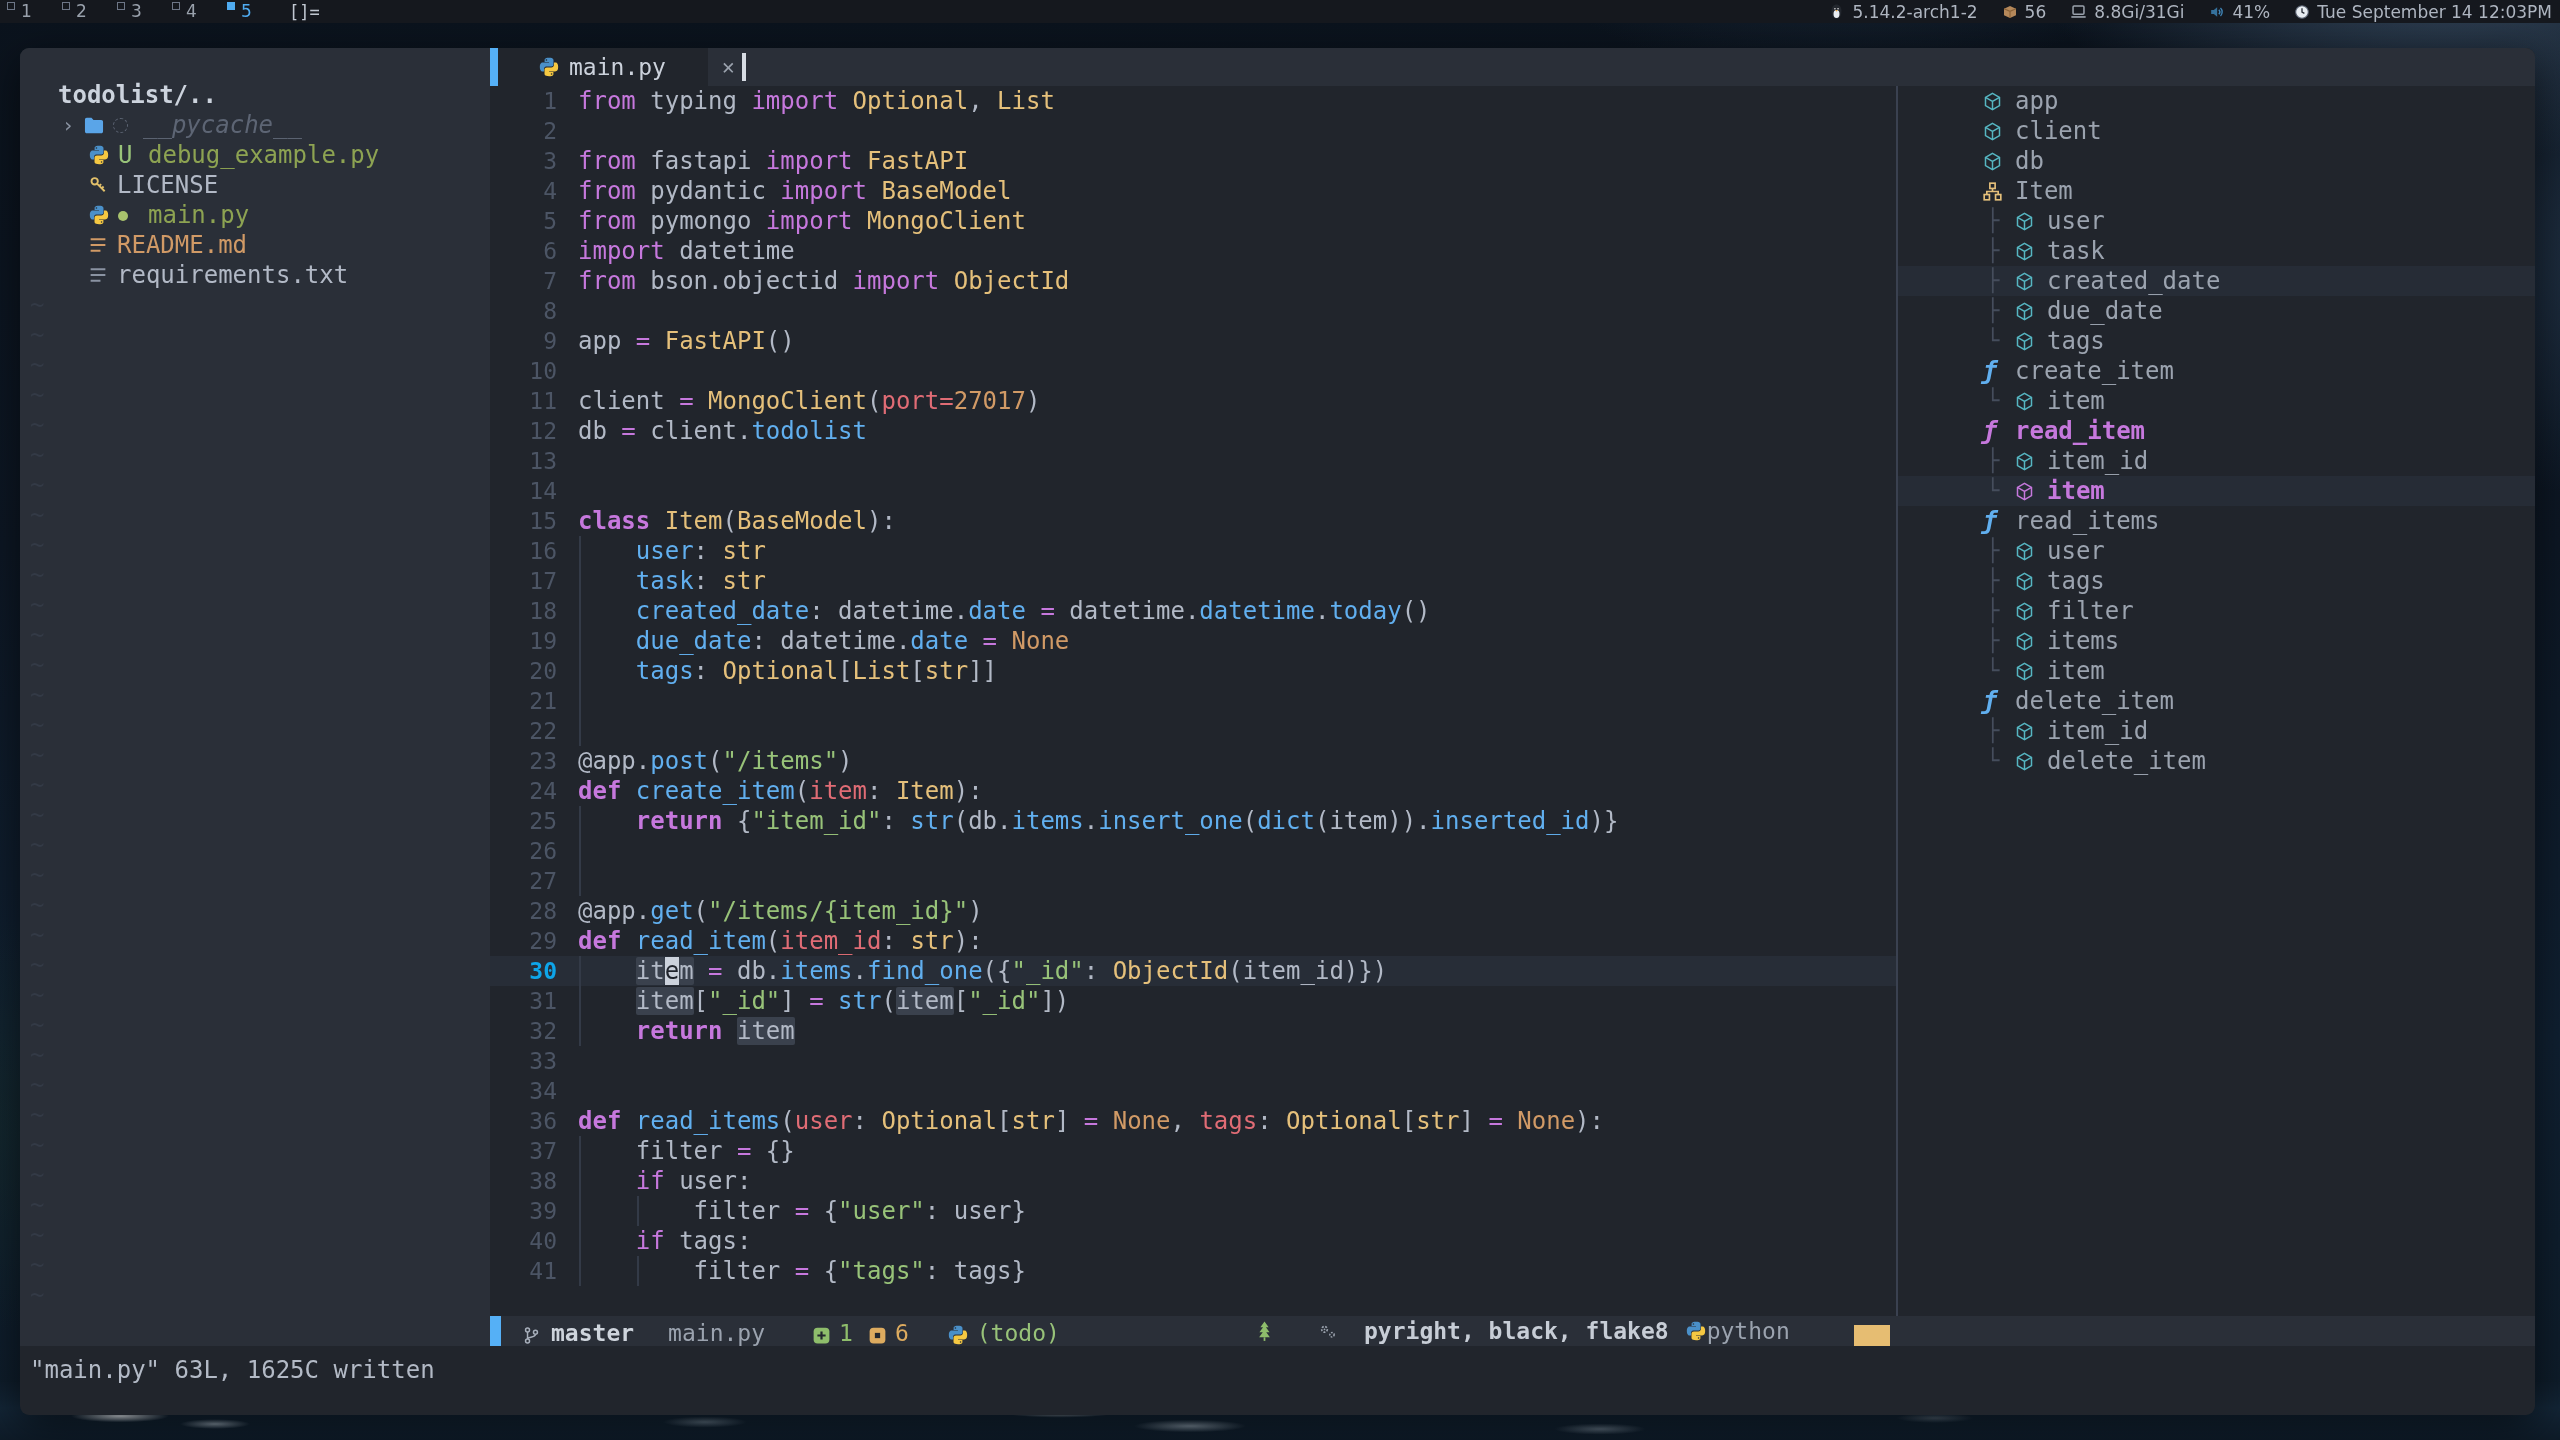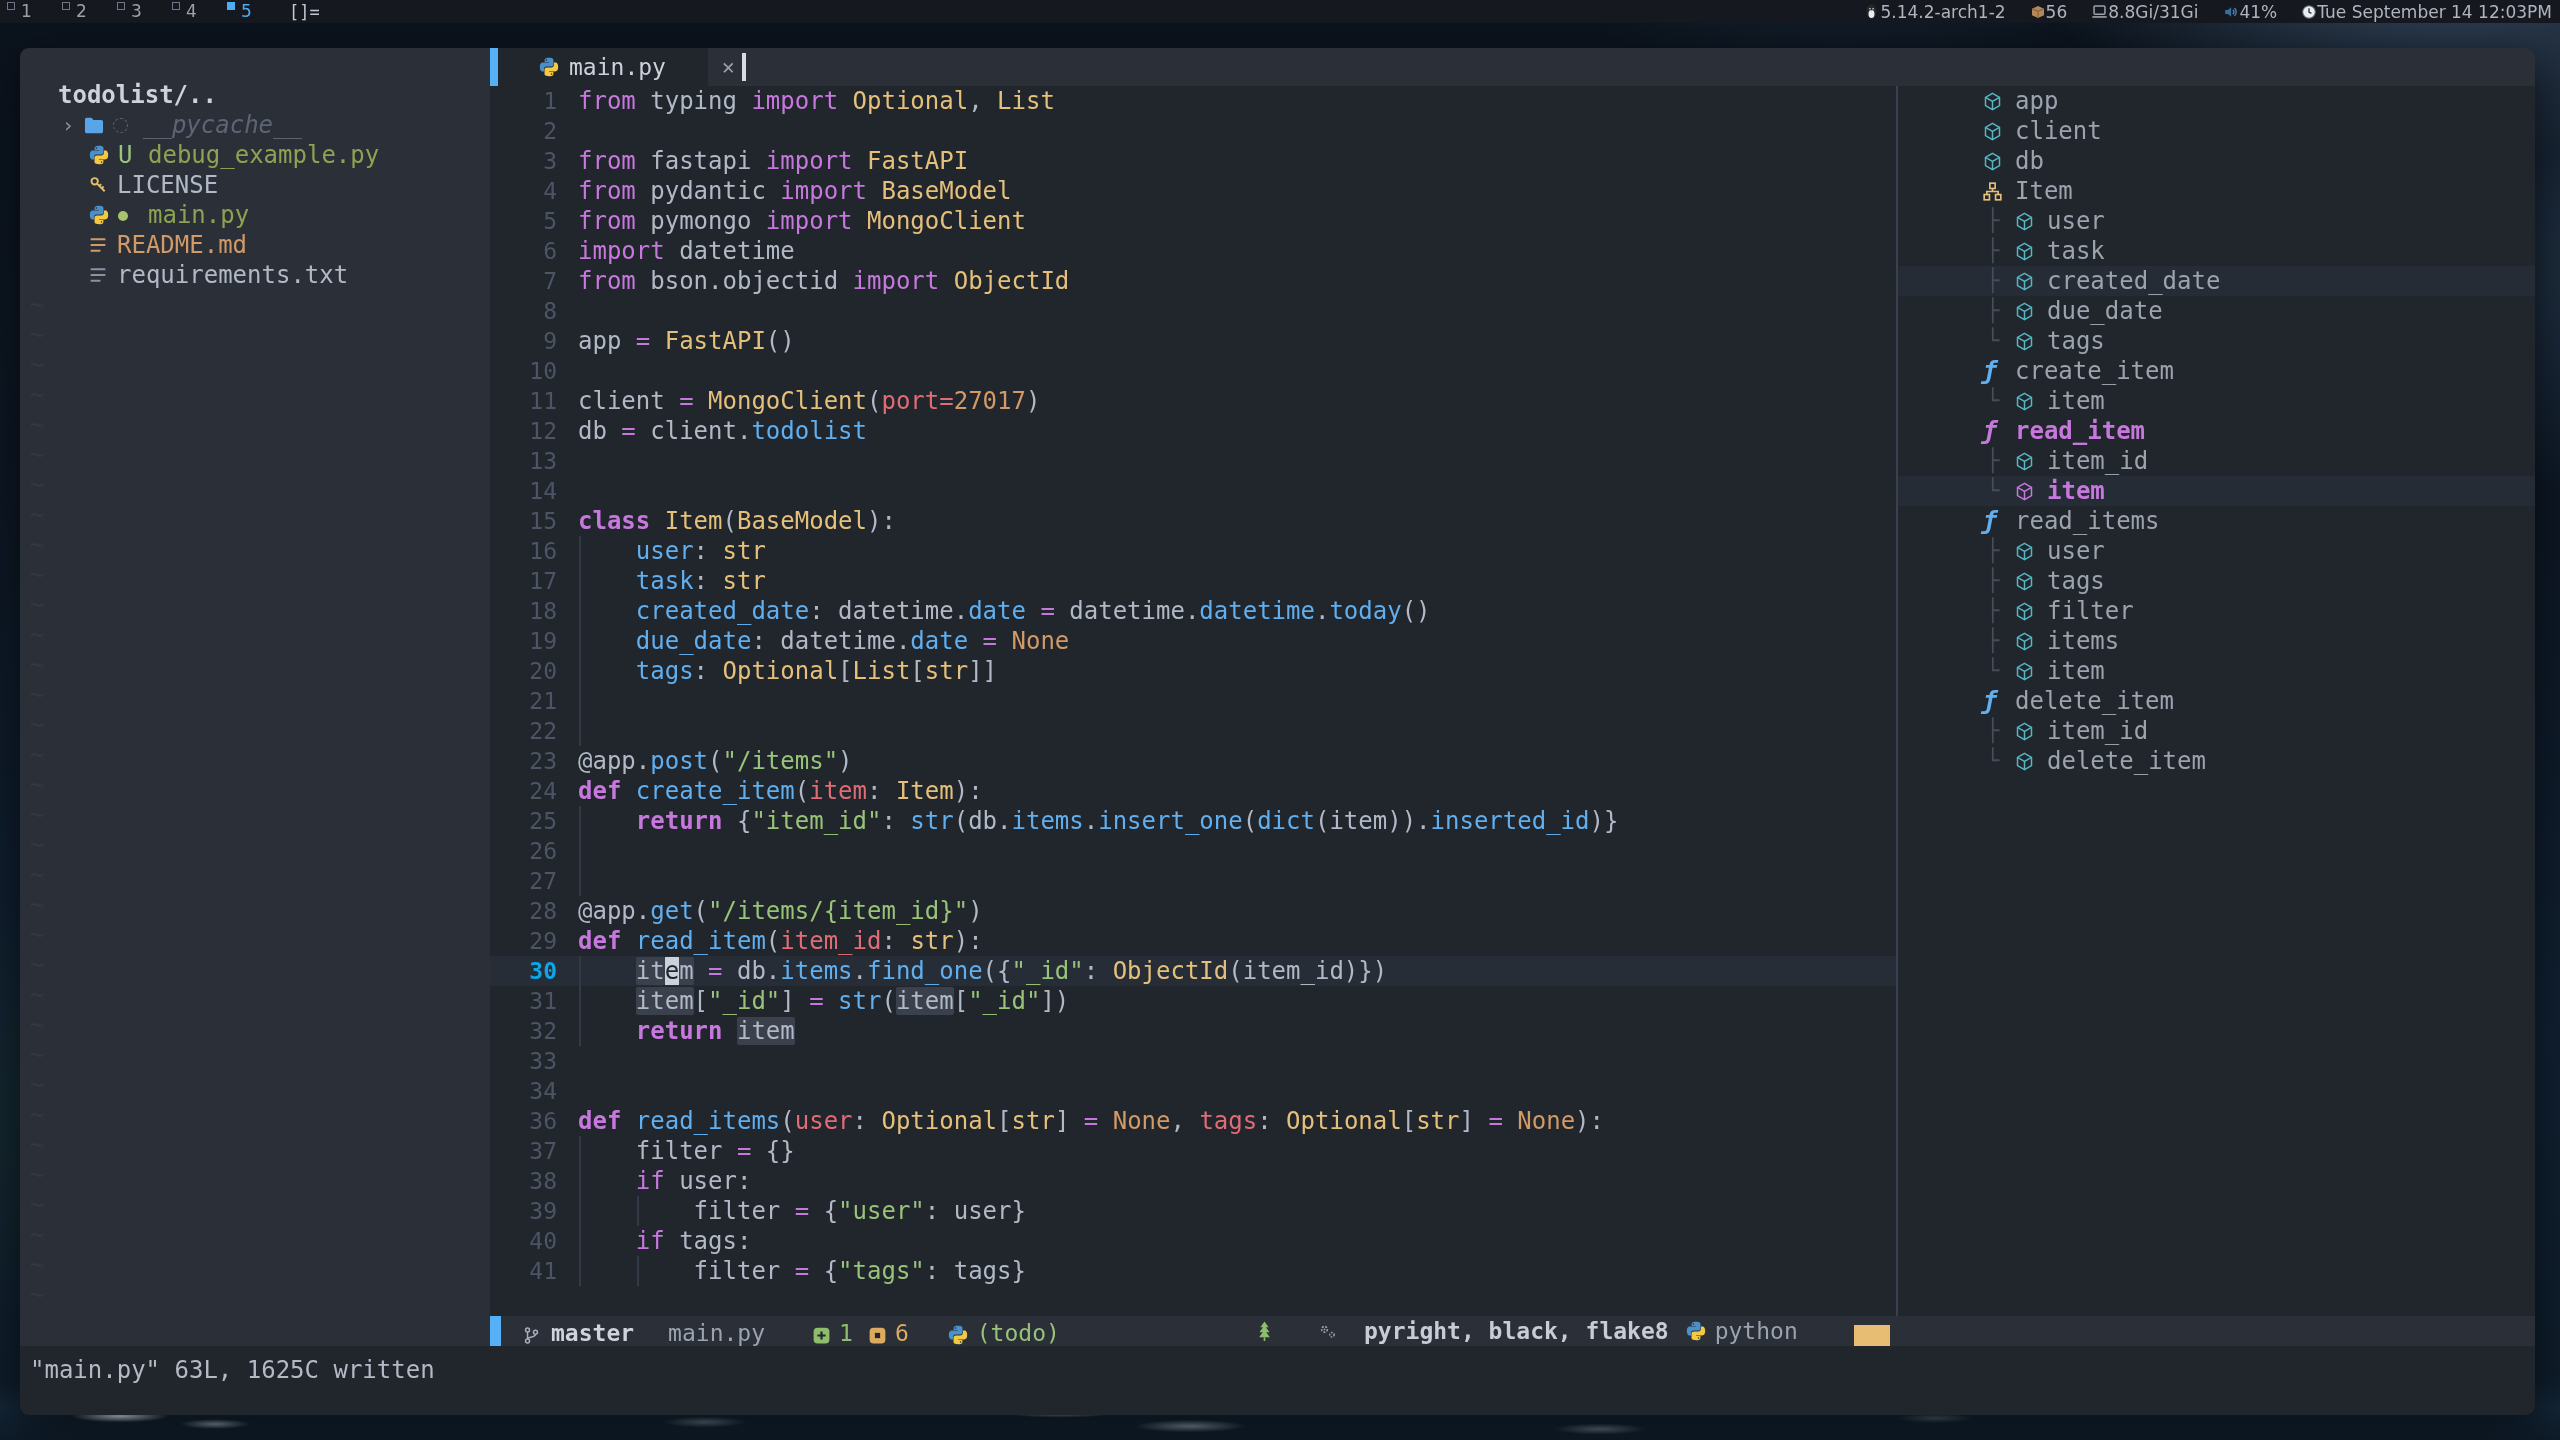--- a/index.html
+++ b/index.html
@@ -30,21 +30,21 @@
   .topbar{position:absolute;left:0;top:0;width:2560px;height:23px;background:#15181e;
     color:#99a1ac;font-family:"DejaVu Sans",sans-serif;font-size:17px;display:flex;align-items:center;z-index:30}
   .wswrap{display:flex;height:23px}
   .ws{position:relative;width:55px;height:23px}
   .ws .n{position:absolute;left:21px;top:1px;font-size:17px;color:#99a1ac}
   .ws .sq{position:absolute;left:7px;top:2px;width:6px;height:6px;border:1.5px solid #6d7687}
   .ws.active .n{color:#4fabf0}
   .ws.active .sq{background:#4fabf0;border-color:#4fabf0}
   .layoutsym{margin-left:14px;color:#c0c7d1;font-family:"DejaVu Sans Mono",monospace;font-size:17px}
   .sysright{position:absolute;right:8px;top:0;height:23px;display:flex;align-items:center;gap:24px;color:#aeb5c0}
-  .sysgrp{display:flex;align-items:center;white-space:nowrap}
+  .sysgrp{display:flex;align-items:center;gap:7px;white-space:nowrap}
   .sysgrp svg{display:block}
   
   .window{position:absolute;left:20px;top:48px;width:2515px;height:1367px;background:#21252c;
     border-radius:9px;overflow:hidden;box-shadow:0 12px 42px rgba(0,0,0,.55);z-index:10}
   
   .tree{position:absolute;left:0;top:0;width:470px;height:1298px;background:#2a2f38;padding-top:32px;box-sizing:border-box;z-index:1}
   .trow{height:30px;line-height:30px;display:flex;align-items:center;white-space:pre;font-size:24px;color:#b2b9c6}
   .trow .arrow{width:21px;color:#8a93a2;font-size:20px}
   .trow .ticon{width:26px;display:flex;align-items:center}
   .trow .gitc{width:30px;margin-left:4px;display:flex;align-items:center;justify-content:flex-start}
@@ -102,21 +102,21 @@
   .st-left{position:absolute;left:502px;top:0;height:30px;display:flex;align-items:flex-end;color:#9ba3af}
   .st-right{position:absolute;left:1235px;top:0;height:30px;display:flex;align-items:center;color:#9ba3af}
   .st-left svg,.st-right svg{display:block}
   .b-branch{margin-left:10px;margin-right:34px;font-weight:bold;color:#ced4dc}
   .b-file{margin-right:46px}
   .b-added{margin:0 14px 0 7px;color:#8ebd6b}
   .b-changed{margin:0 0 0 7px;color:#ddab5f}
   .b-venv{margin-left:8px;color:#98c379}
   .gap38{width:38px}.gap42{width:42px}.gap26{width:26px}.gap16{width:16px}
   .b-lsp{font-weight:bold;color:#c7cdd6}
-  .b-lang{margin-left:8px}
+  .b-lang{}
   .st-block{position:absolute;left:1834px;top:9px;width:36px;height:21px;background:#e6bd72}
   
   .cmdline{position:absolute;left:0;top:1298px;right:0;height:69px;color:#b3bac6;font-size:24px;line-height:30px;padding:9px 0 0 10px;white-space:pre;box-sizing:border-box}
 </style>
 </head>
 <body>
 
 <div class="sea"></div>
 
 <div class="topbar">

